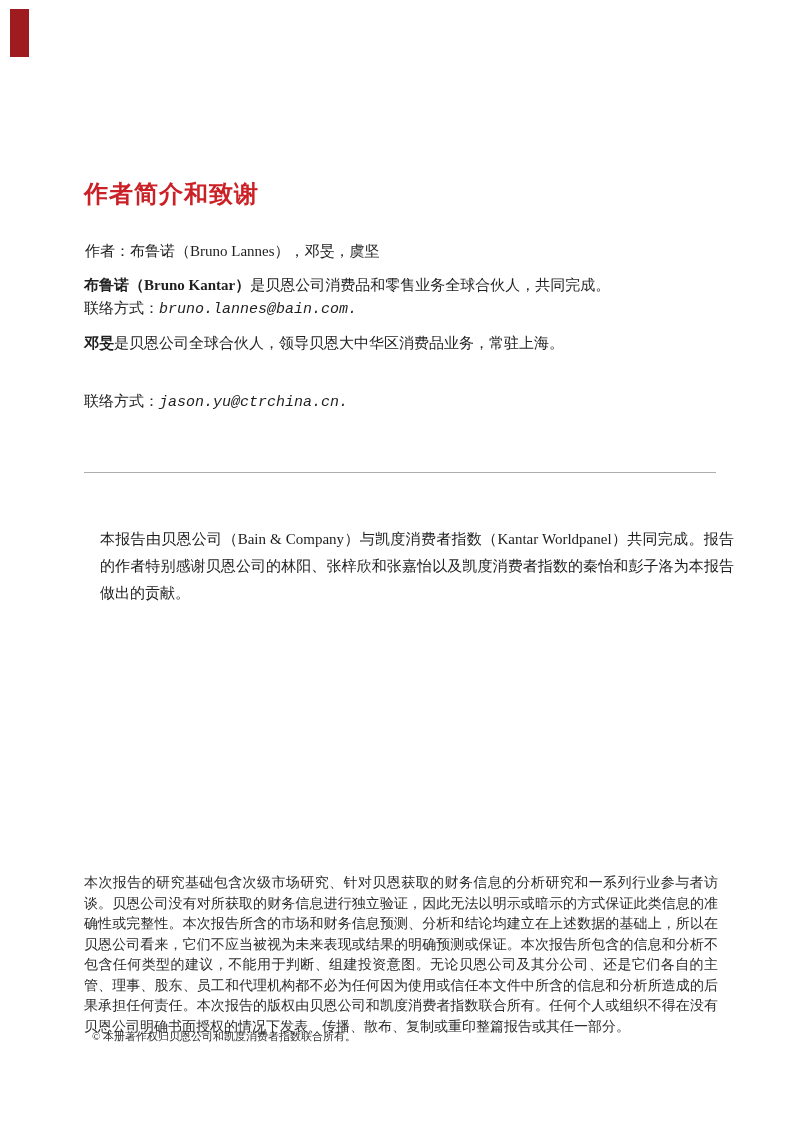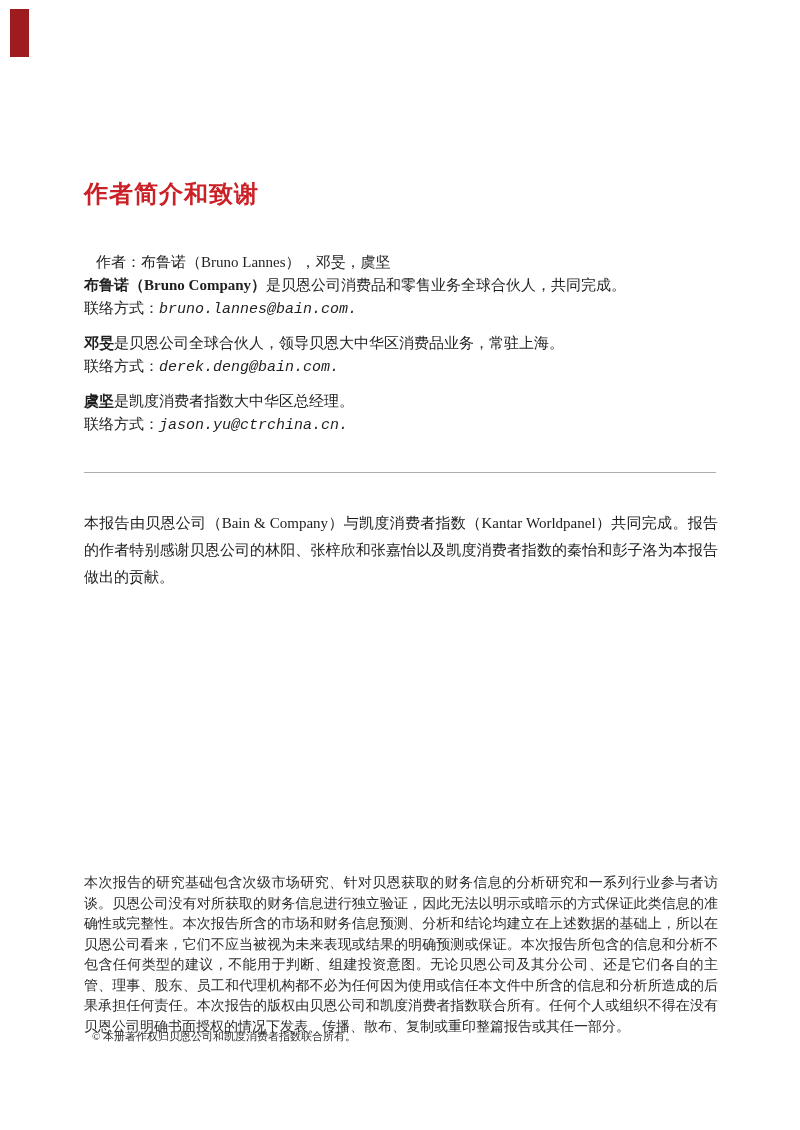--- a/index.html
+++ b/index.html
@@ -32,21 +32,21 @@
     font-family: "Liberation Sans", "DejaVu Sans", sans-serif;
     font-size: 24px;
     font-weight: 700;
     color: #cb2026;
     letter-spacing: 1px;
   }
   .authors {
     position: absolute;
     left: 84px;
     top: 240px;
-    margin: 12px;
+    margin: 1px;
     font-size: 15px;
     line-height: 20px;
   }
   .bio {
     position: absolute;
     left: 84px;
     width: 640px;
   }
   .bio p {
     margin: 0;
@@ -70,21 +70,21 @@
     height: 1px;
     margin: 0;
     border: none;
     background: #aeaeae;
   }
   .ack {
     position: absolute;
     left: 84px;
     top: 510px;
     width: 634px;
-    margin: 0;
+    margin: 16px;
     font-size: 15px;
     line-height: 27px;
     text-align: justify;
     color: #1c1c1c;
   }
   .disclaimer {
     position: absolute;
     left: 84px;
     top: 873px;
     width: 634px;
@@ -109,40 +109,34 @@
 <div class="page">
 
   <div class="corner-tab"></div>
 
   <h1 class="title">作者简介和致谢</h1>
 
   <p class="authors">作者：布鲁诺（Bruno Lannes），邓旻，虞坚</p>
 
   <div class="bio bio-1">
     <p>
-      <span class="bold">布鲁诺（Bruno Company）</span><span>是贝恩公司消费品和零售业务全球合伙人，共同完成。</span>
+      <span class="bold">布鲁诺（Bruno Kantar）</span><span>是贝恩公司消费品和零售业务全球合伙人，共同完成。</span>
     </p>
     <p>
       <span>联络方式：</span><span class="email">bruno.lannes@bain.com.</span>
     </p>
   </div>
 
   <div class="bio bio-2">
     <p>
       <span class="bold">邓旻</span><span>是贝恩公司全球合伙人，领导贝恩大中华区消费品业务，常驻上海。</span>
     </p>
-    <p>
-      <span>联络方式：</span><span class="email">derek.deng@bain.com.</span>
-    </p>
   </div>
 
   <div class="bio bio-3">
-    <p>
-      <span class="bold">虞坚</span><span>是凯度消费者指数大中华区总经理。</span>
-    </p>
     <p>
       <span>联络方式：</span><span class="email">jason.yu@ctrchina.cn.</span>
     </p>
   </div>
 
   <hr class="divider">
 
   <p class="ack">本报告由贝恩公司（Bain &amp; Company）与凯度消费者指数（Kantar Worldpanel）共同完成。报告的作者特别感谢贝恩公司的林阳、张梓欣和张嘉怡以及凯度消费者指数的秦怡和彭子洛为本报告做出的贡献。</p>
 
   <p class="disclaimer">本次报告的研究基础包含次级市场研究、针对贝恩获取的财务信息的分析研究和一系列行业参与者访谈。贝恩公司没有对所获取的财务信息进行独立验证，因此无法以明示或暗示的方式保证此类信息的准确性或完整性。本次报告所含的市场和财务信息预测、分析和结论均建立在上述数据的基础上，所以在贝恩公司看来，它们不应当被视为未来表现或结果的明确预测或保证。本次报告所包含的信息和分析不包含任何类型的建议，不能用于判断、组建投资意图。无论贝恩公司及其分公司、还是它们各自的主管、理事、股东、员工和代理机构都不必为任何因为使用或信任本文件中所含的信息和分析所造成的后果承担任何责任。本次报告的版权由贝恩公司和凯度消费者指数联合所有。任何个人或组织不得在没有贝恩公司明确书面授权的情况下发表、传播、散布、复制或重印整篇报告或其任一部分。</p>

